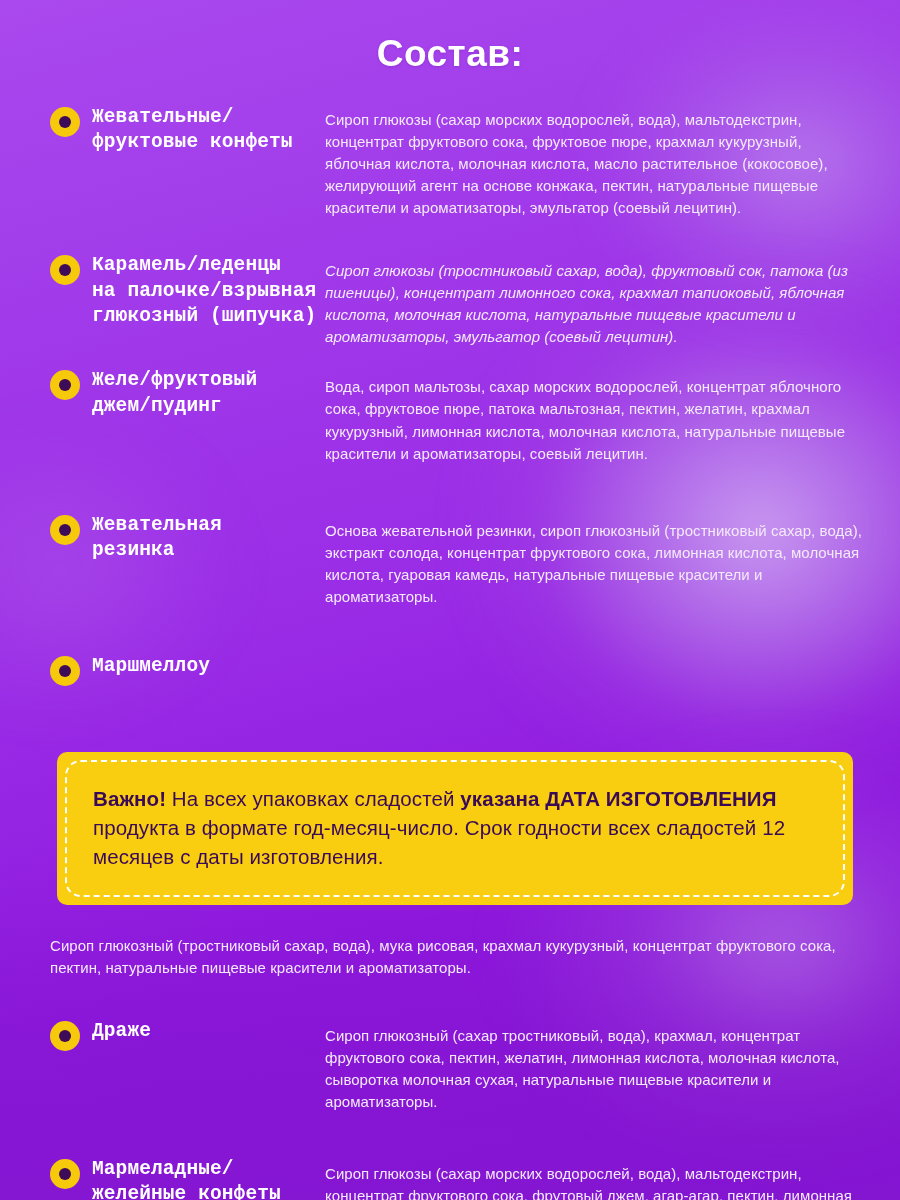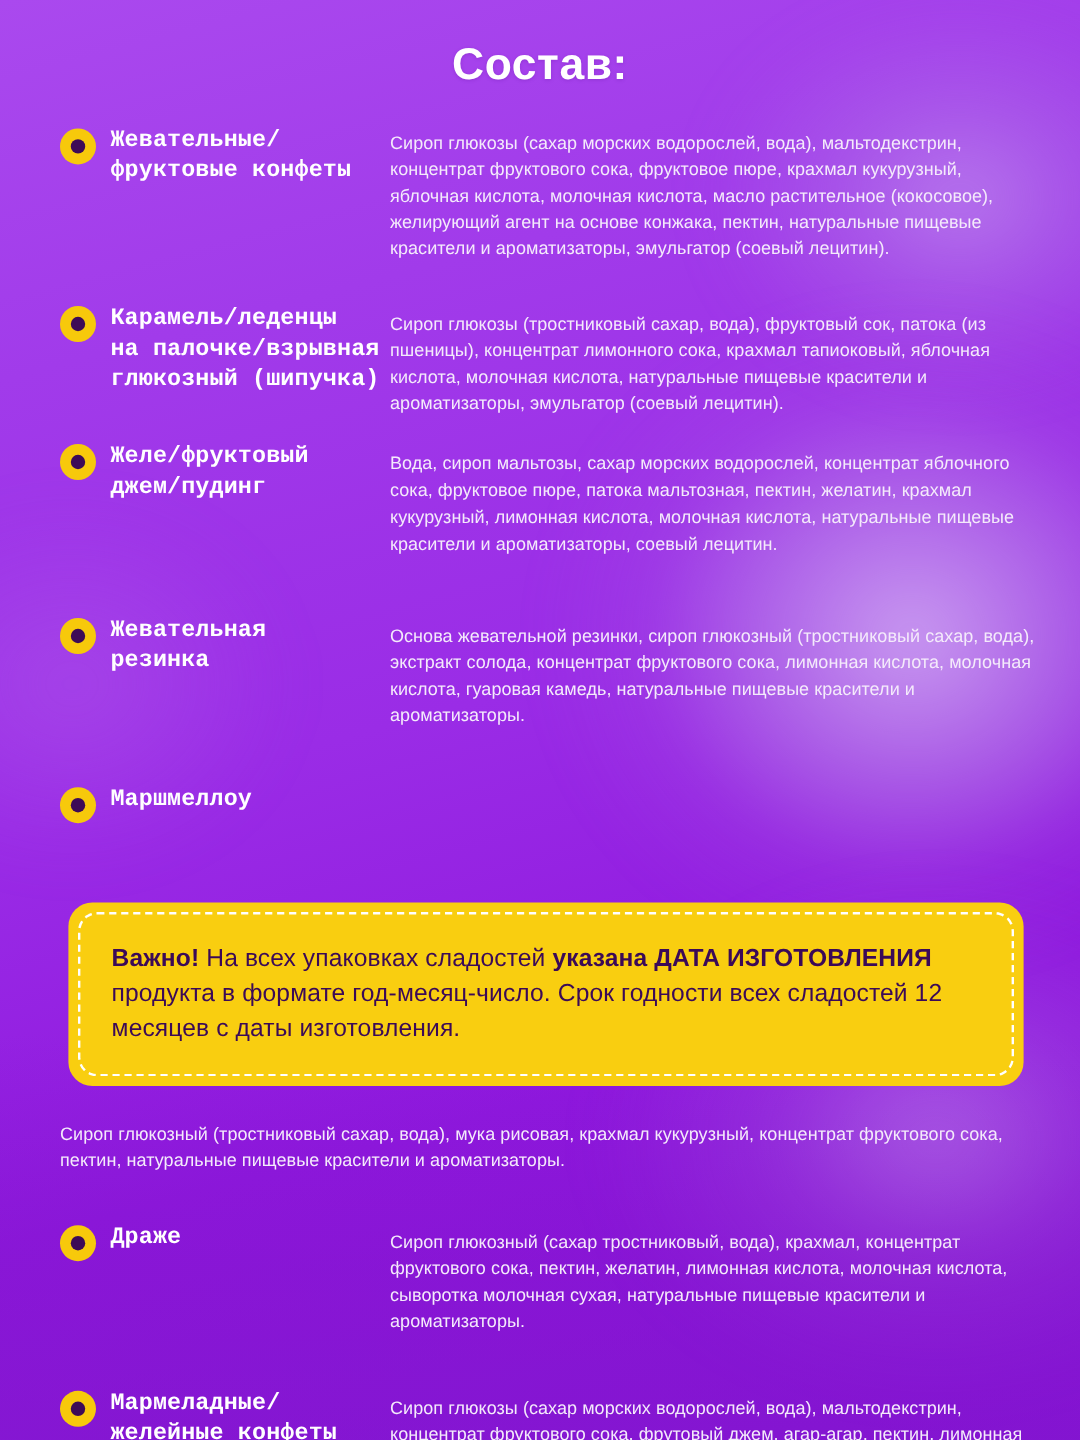--- a/index.html
+++ b/index.html
@@ -138,32 +138,32 @@
   
   .r0 { margin-top: 0px; }
   .r1 { margin-top: 32px; }
   .r2 { margin-top: 18px; }
   .r3 { margin-top: 46px; justify-content: center; }
   .r4 { margin-top: 44px; flex-direction: column; }
   .r5 { margin-top: 38px; }
   .r6 { margin-top: 42px; }
 
   .r4 .row-desc, .r5 .row-desc, .r6 .row-desc { padding-top: 8px; }
-  .r1 .row-desc { padding-top: 9px; }
+  .r1 .row-desc { padding-top: 9px; font-style: italic; }
   .r2 .row-desc { padding-top: 10px; }
   .r3 .row-desc { padding-top: 9px; }
 
   
   .notice {
     position: absolute;
     left: 57px;
     right: 47px;
     bottom: 47px;
     background: #F9CE10;
-    border-radius: 20px;
+    border-radius: 10px;
     padding: 8px;
   }
   .notice-inner {
     border: 2px dashed #FFFFFF;
     border-radius: 16px;
     padding: 22px 26px 24px 26px;
   }
   .notice-text {
     color: #3B0A57;
     font-size: 20.5px;

